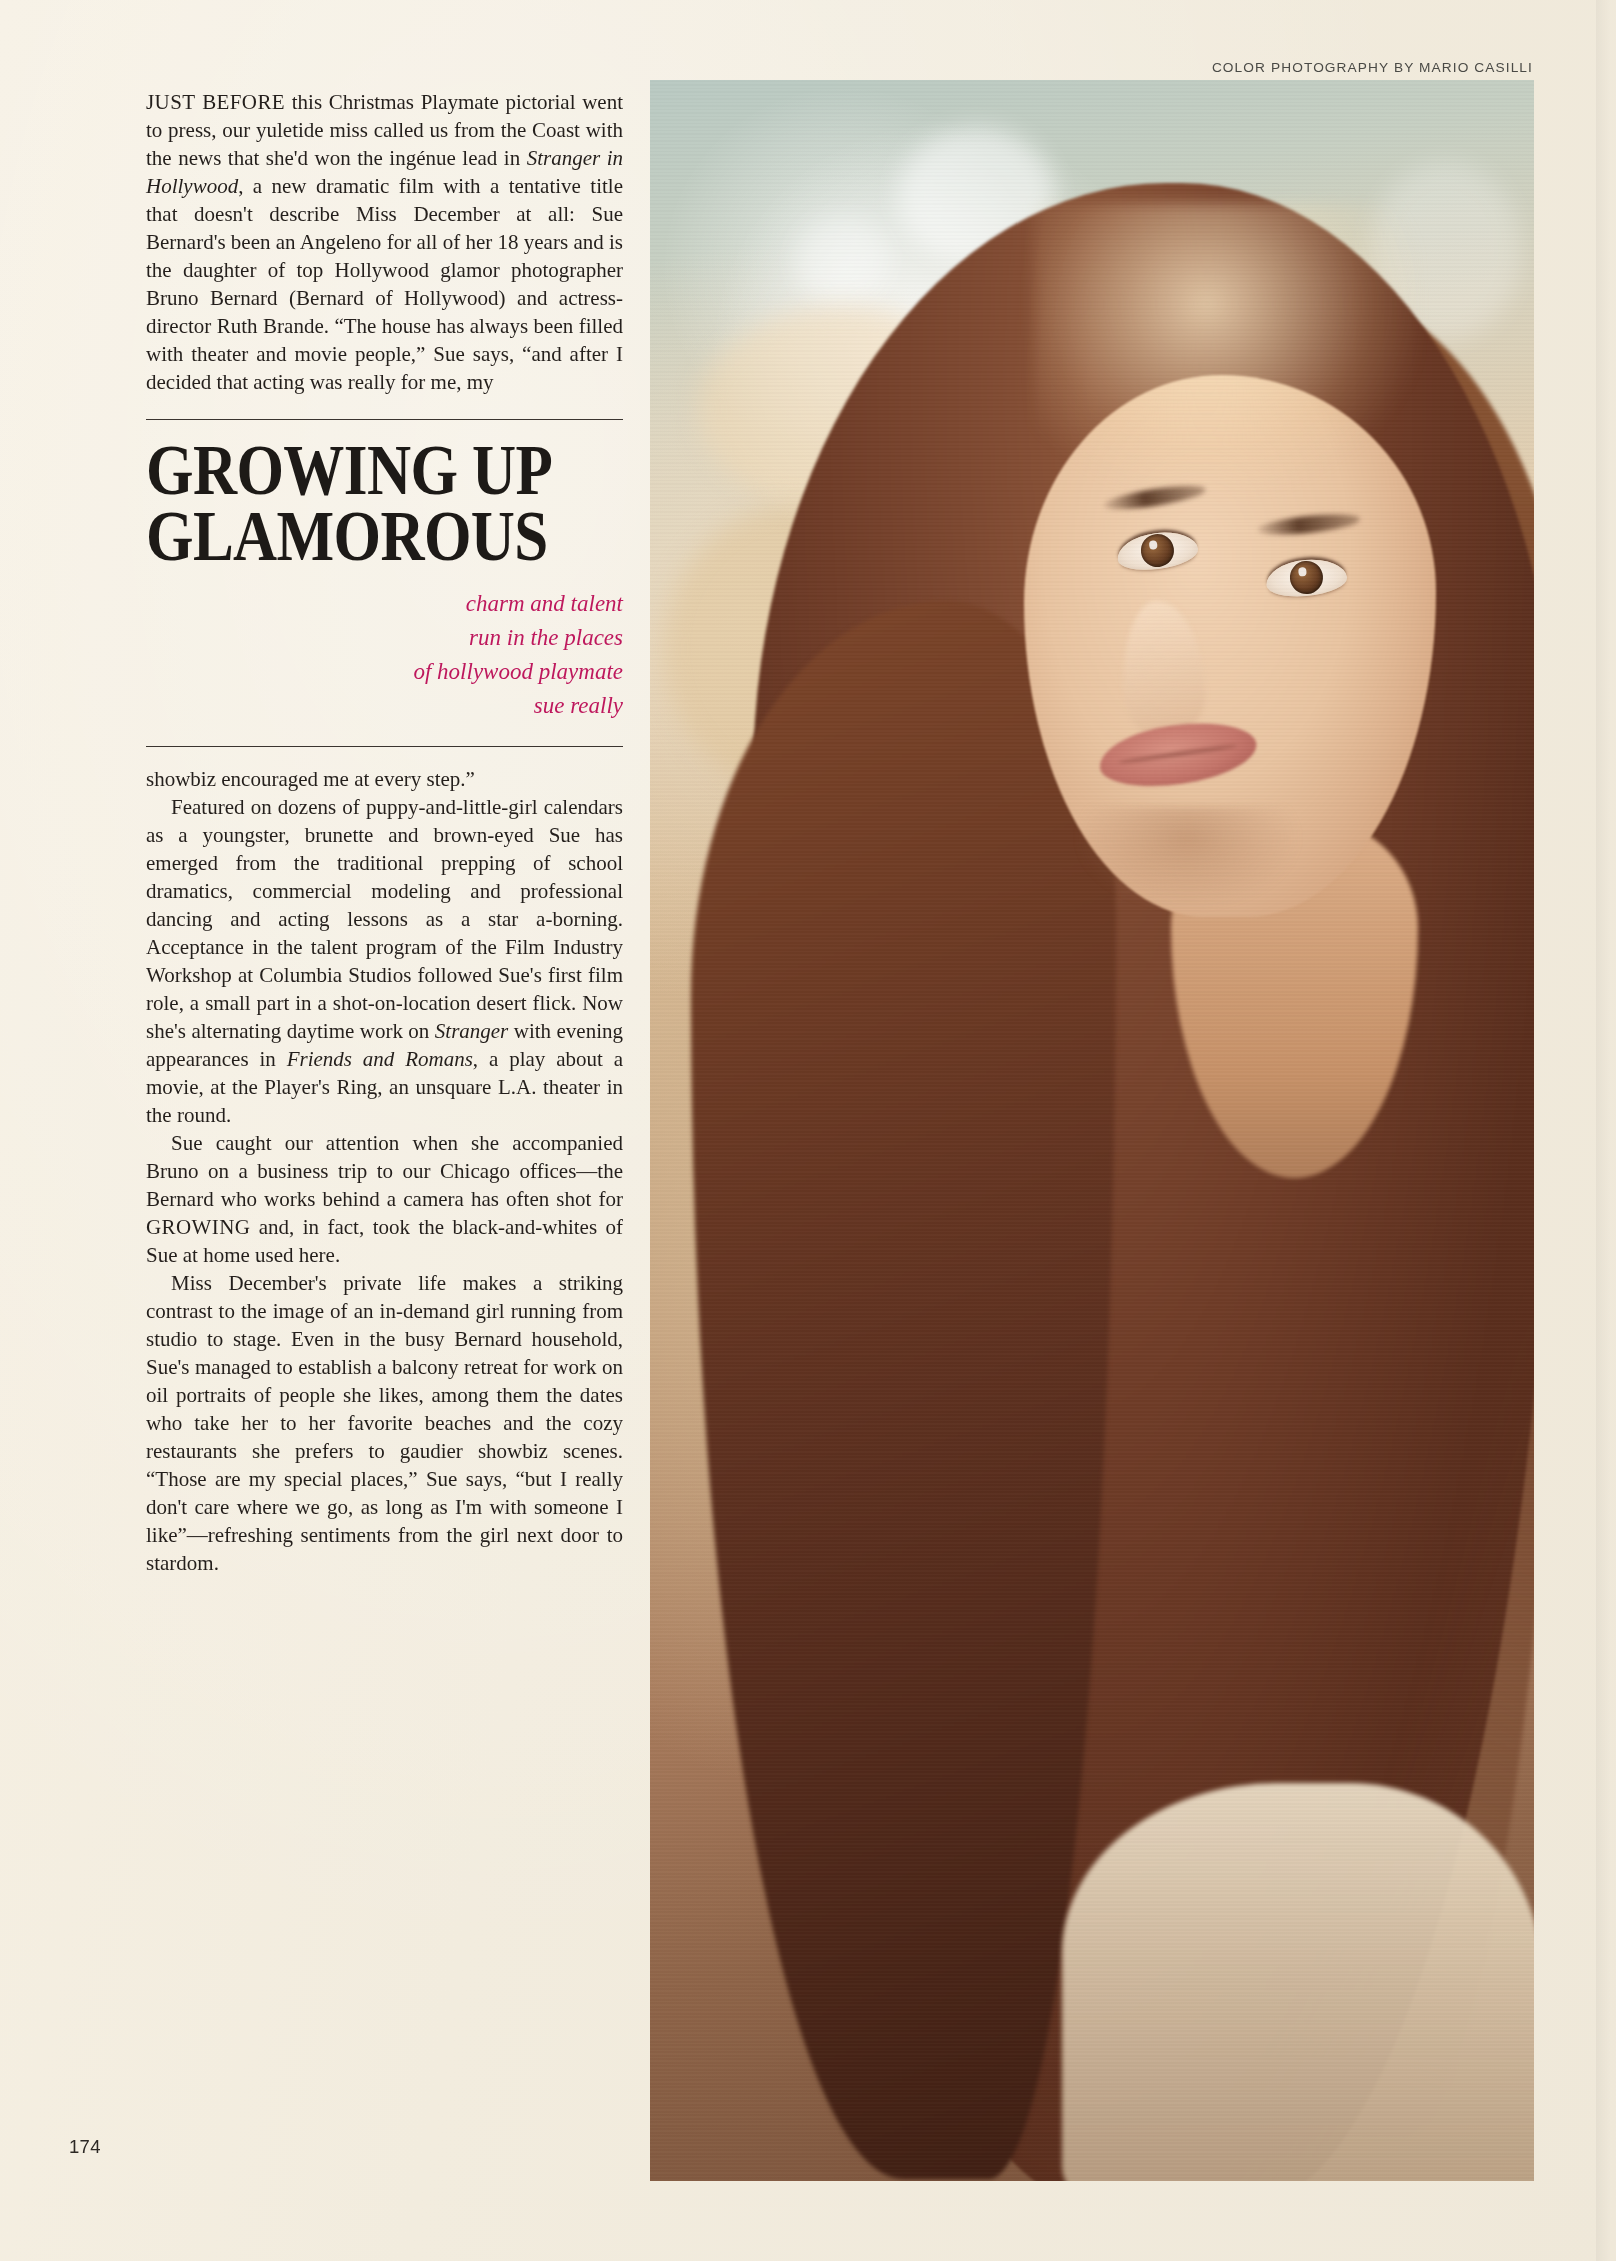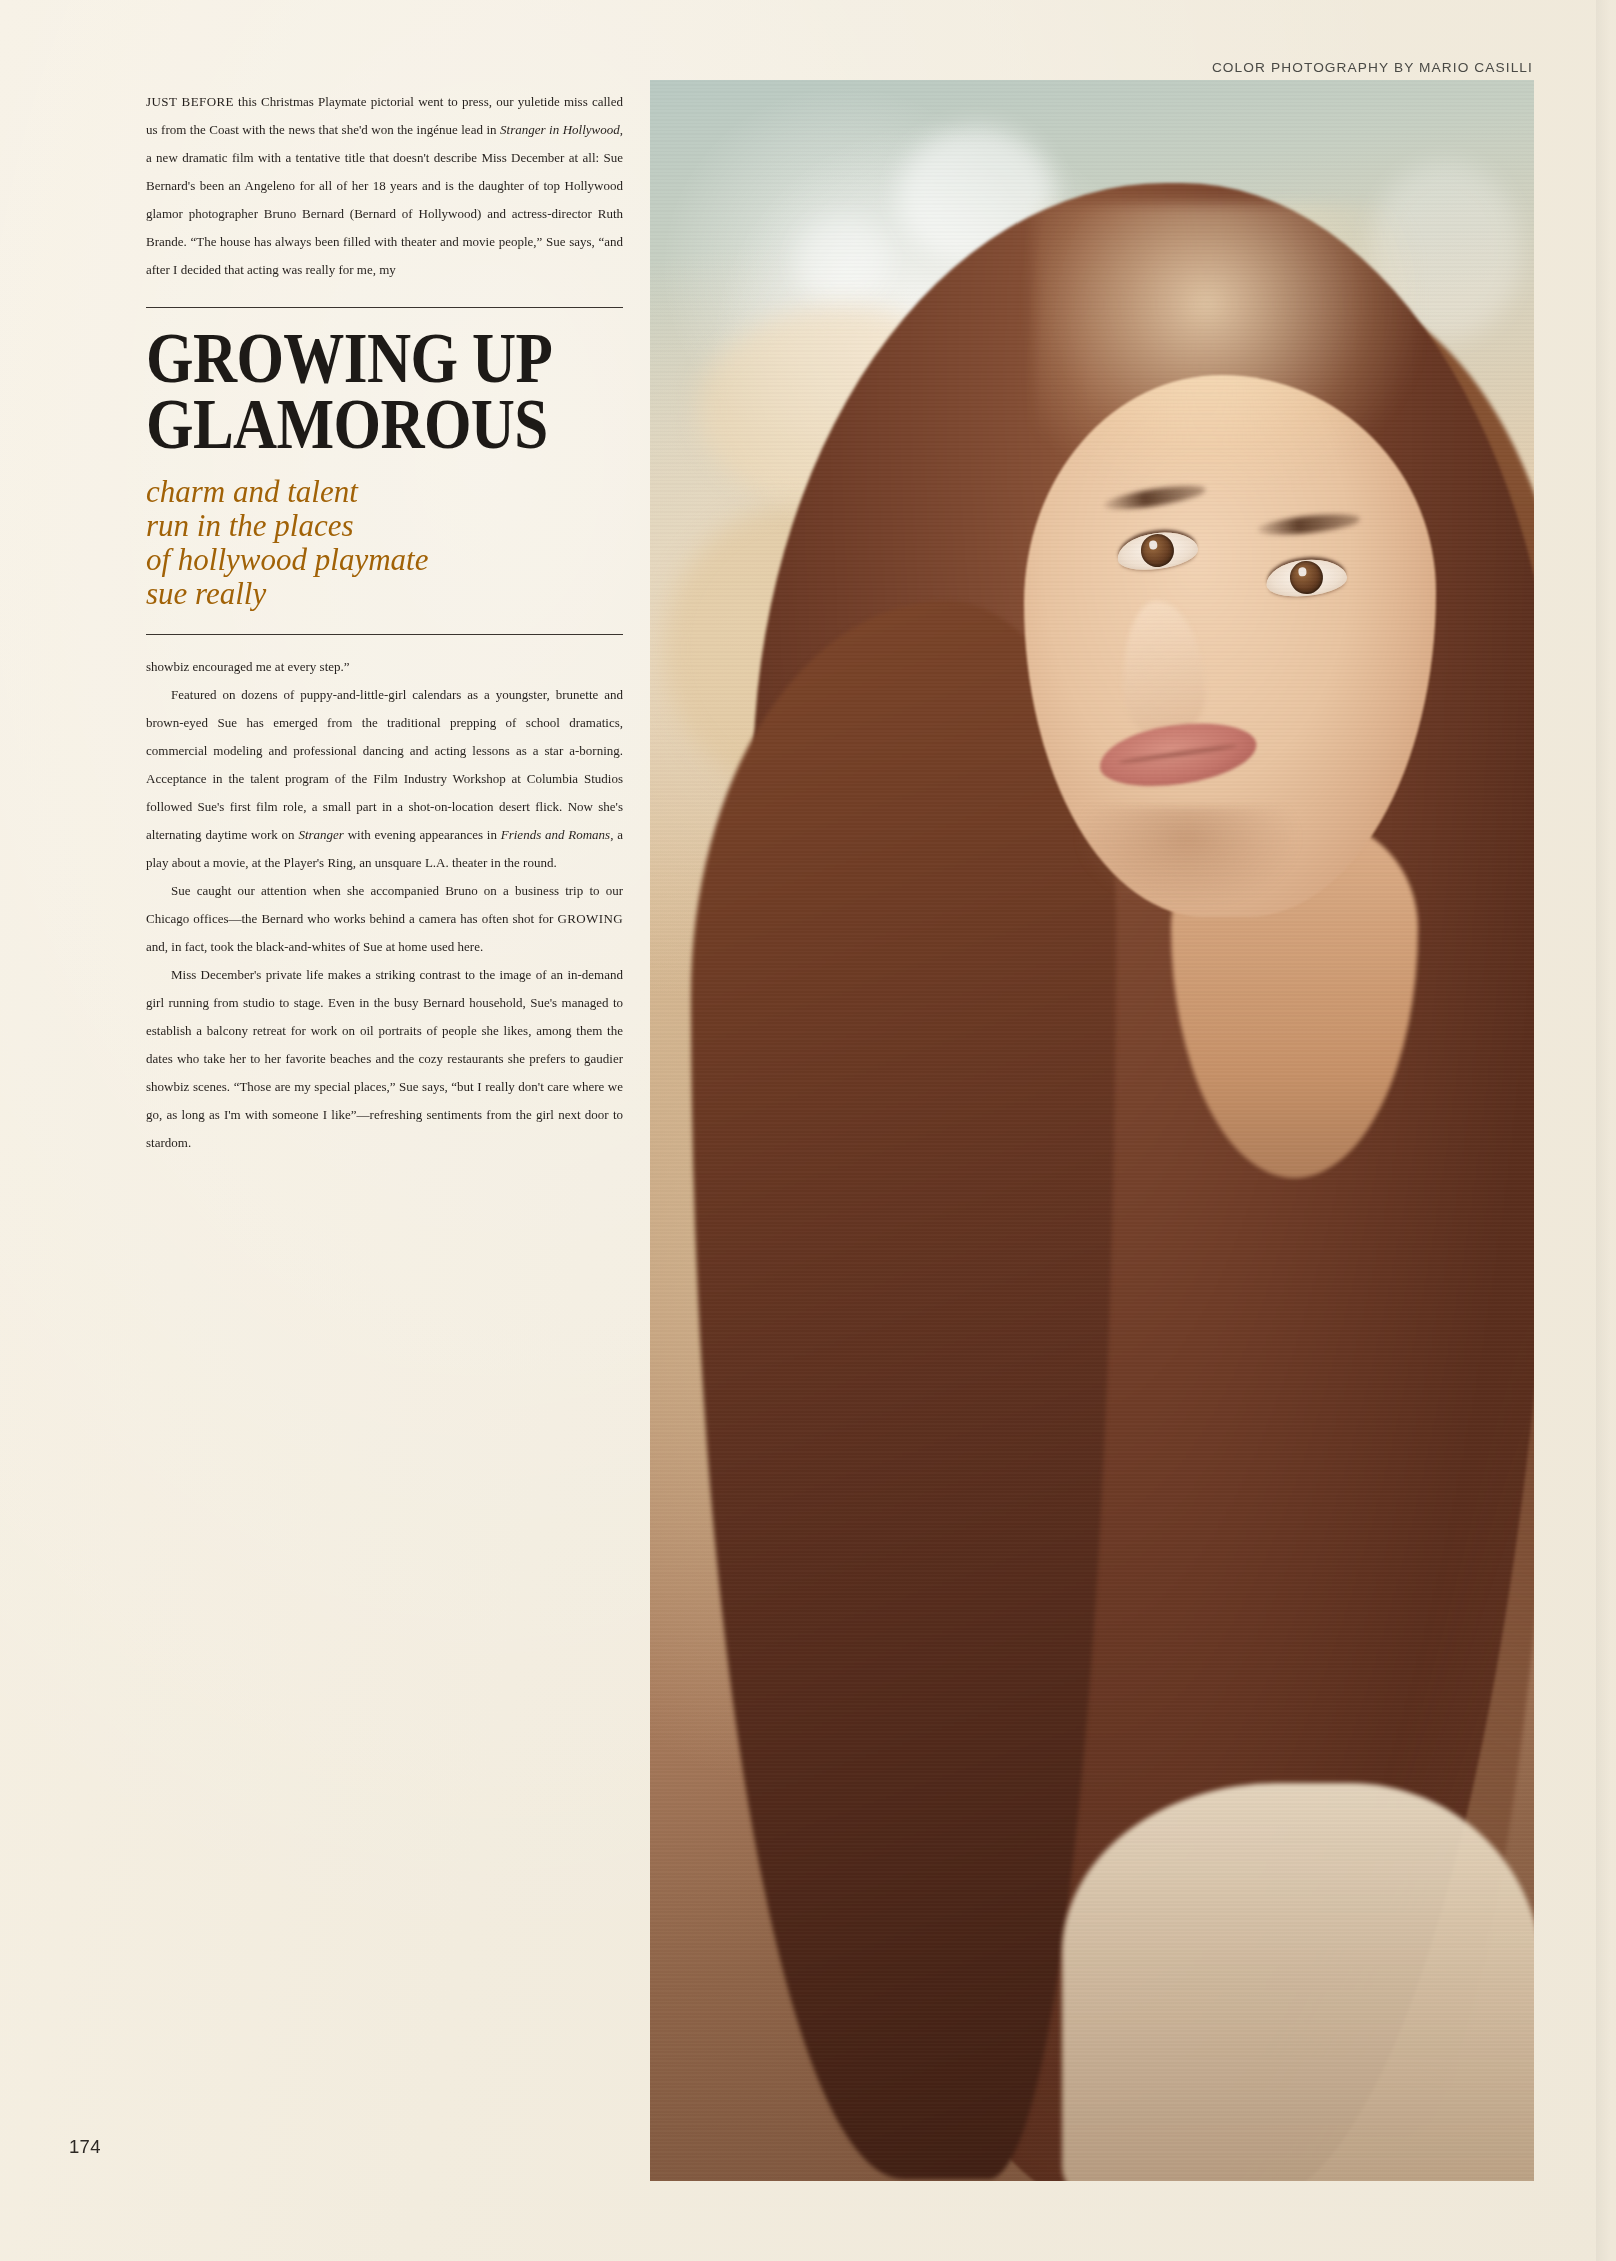--- a/index.html
+++ b/index.html
@@ -236,21 +236,21 @@
 
   
   .col {
     position: absolute;
     left: 146px;
     top: 88px;
     width: 477px;
   }
   .body-text {
     font-family: "Liberation Serif", serif;
-    font-size: 13px;
+    font-size: 21px;
     line-height: 28px;
     color: #241f1c;
     text-align: justify;
     text-justify: inter-word;
     hyphens: manual;
   }
   .body-text p {
     margin: 0;
   }
   .body-text p + p {
@@ -277,24 +277,24 @@
     letter-spacing: -0.7px;
     transform: scaleX(0.86);
     transform-origin: left center;
     margin: 4.1px 0 6.9px 0;
   }
   .headline div { white-space: nowrap; }
 
   .deck {
     font-family: "Liberation Serif", serif;
     font-style: italic;
-    font-size: 31px;
+    font-size: 23px;
     line-height: 34px;
-    text-align: left;
-    color: #a16207;
+    text-align: right;
+    color: #be185d;
     margin: 18px 0 6.9px 0;
   }
 
   .lower-text {
     margin-top: 4.1px;
   }
 
   .folio {
     position: absolute;
     left: 69px;

